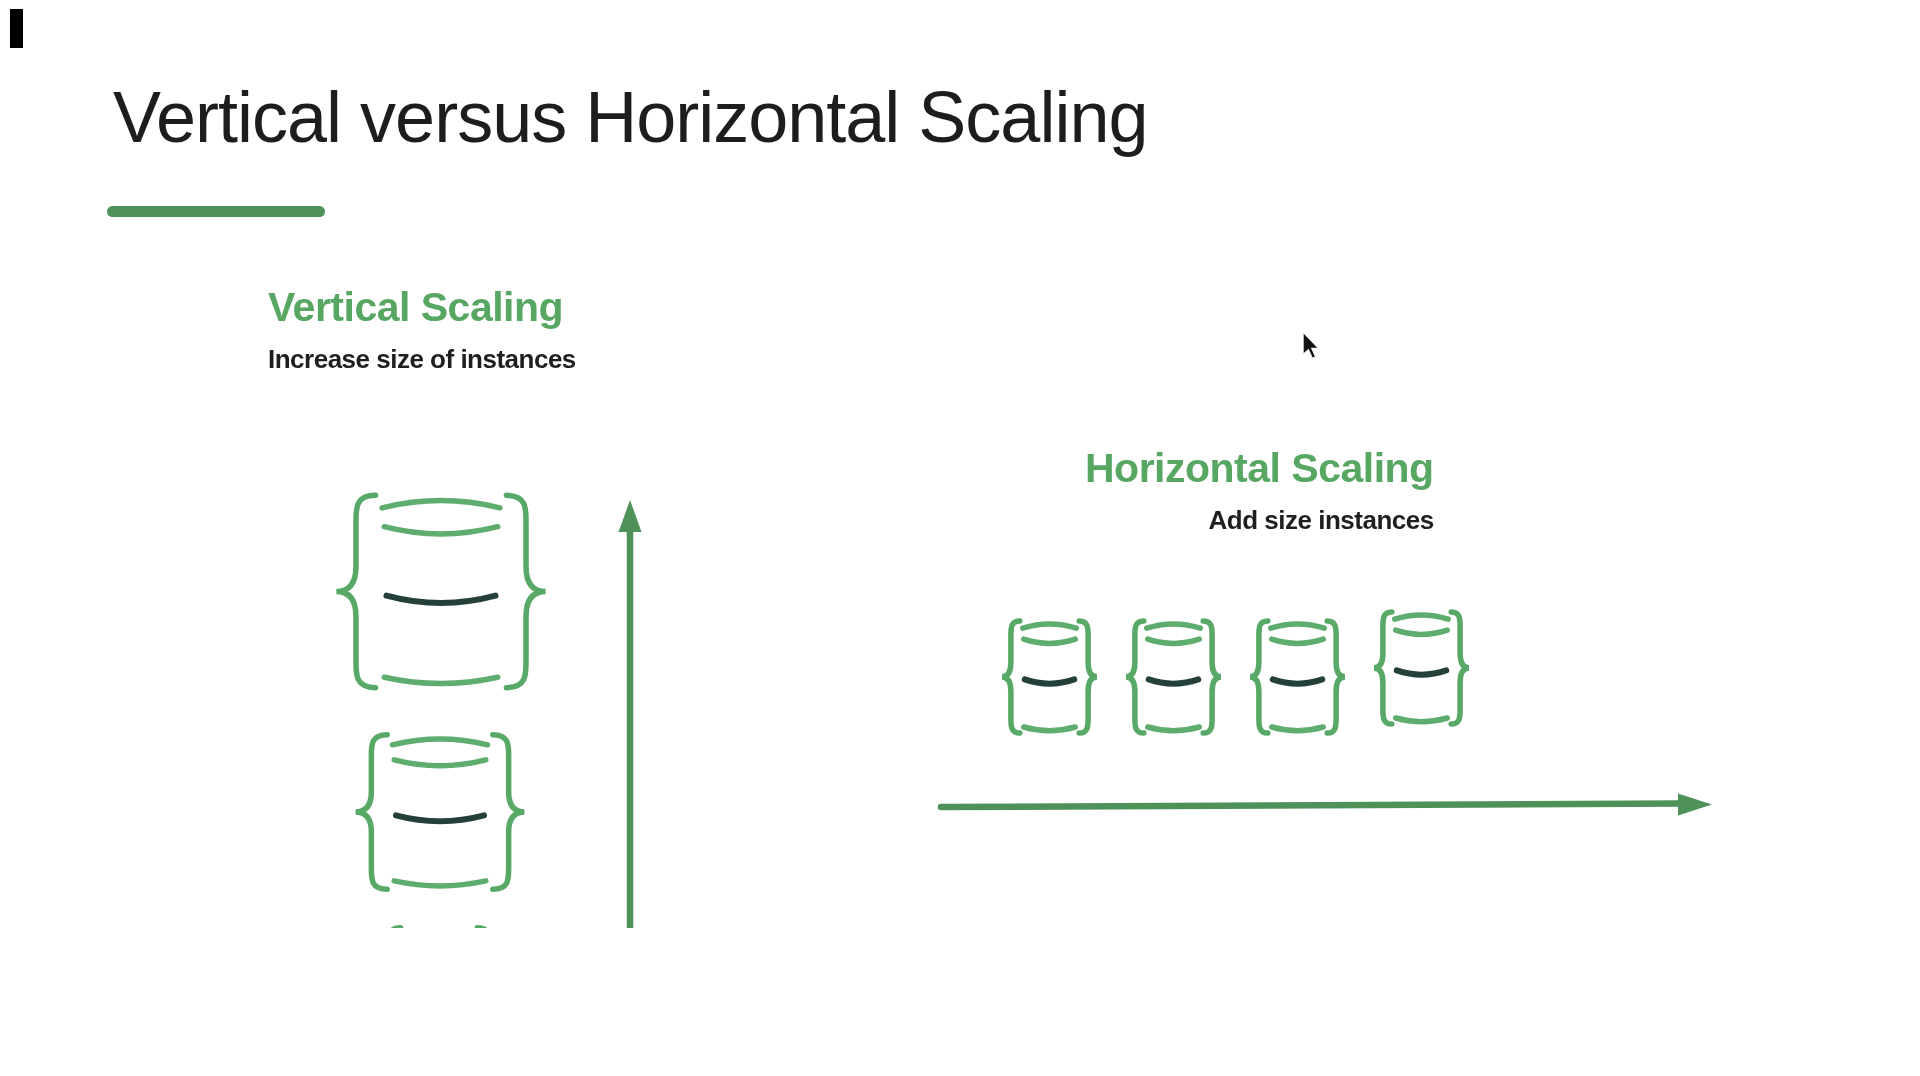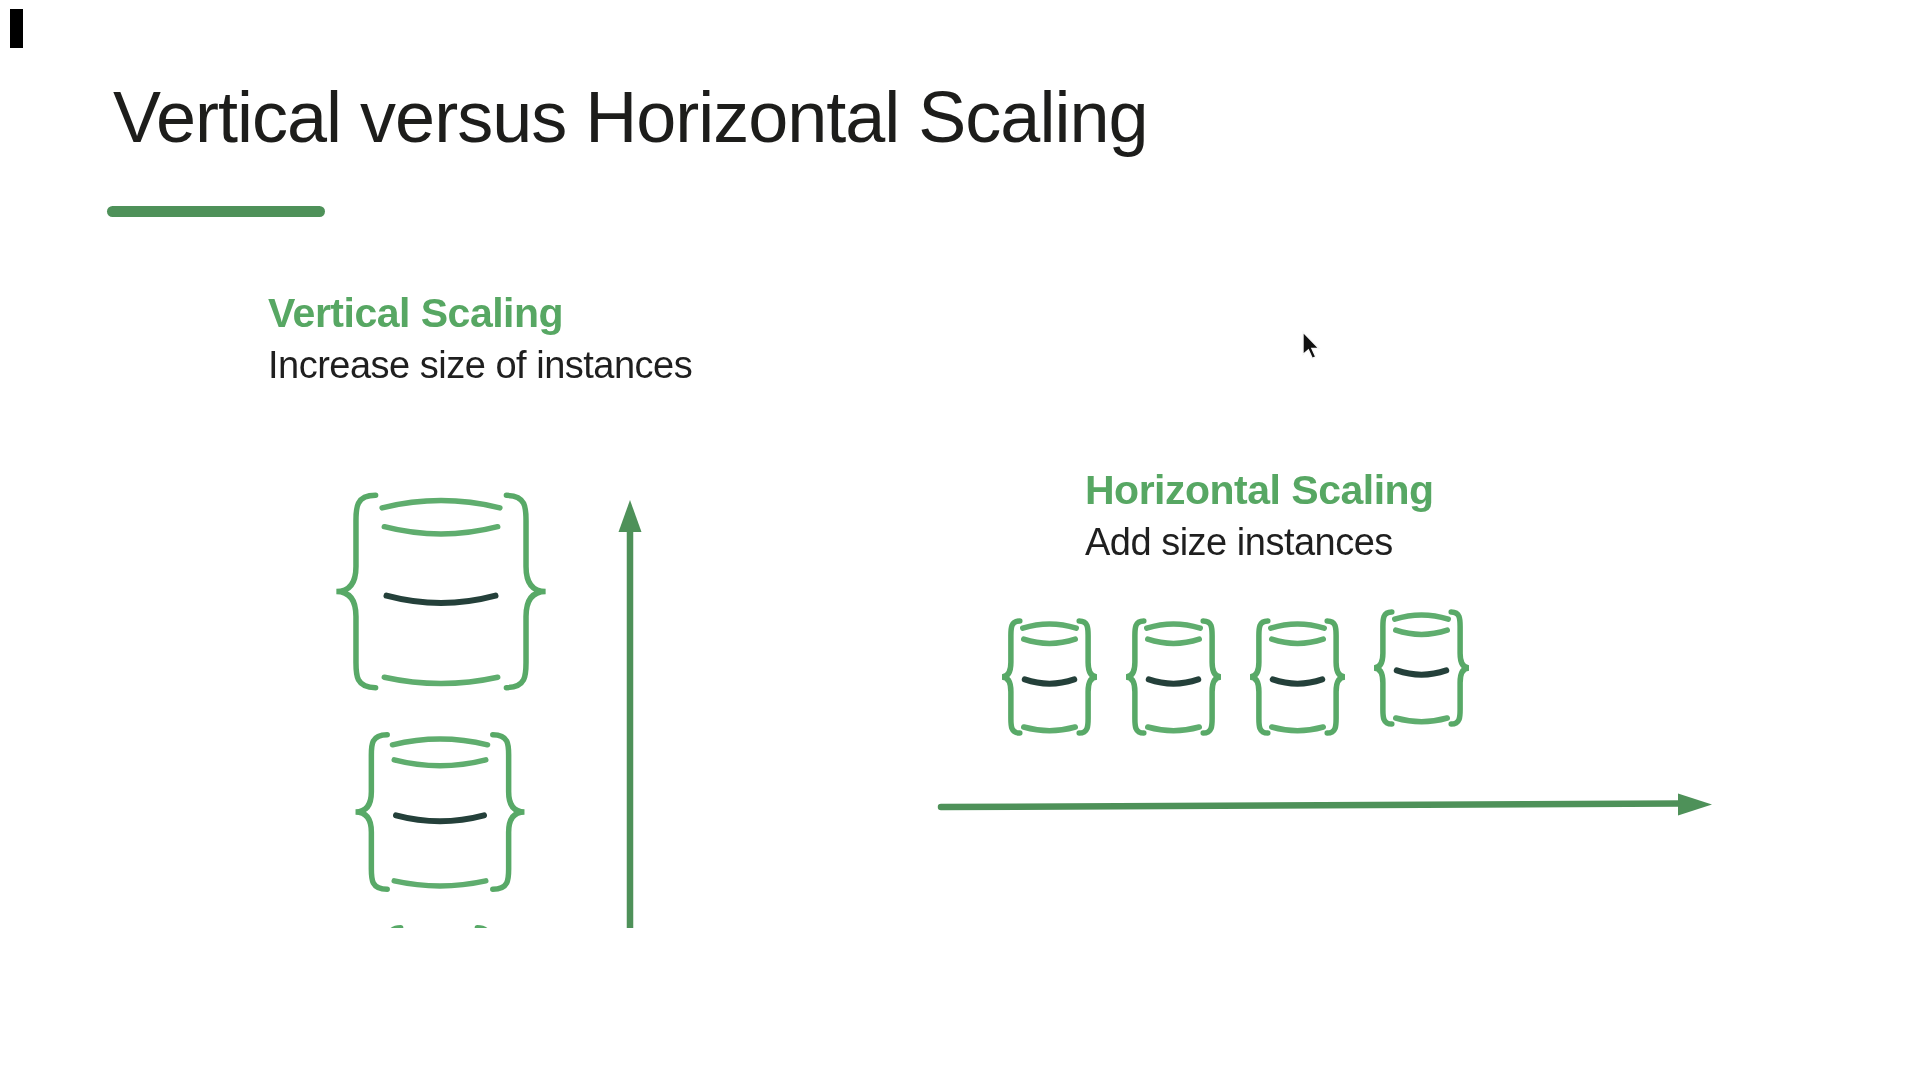--- a/index.html
+++ b/index.html
@@ -32,27 +32,27 @@
     background:var(--c-green-accent, #4e9159);
   }
 
   .text-block { position:absolute; }
   .green-heading {
     font-size:41px; font-weight:700; letter-spacing:-0.5px;
     color:var(--c-green-heading, #57a763);
     line-height:52px; white-space:nowrap;
   }
   .body-line {
-    font-size:38px; font-weight:400; letter-spacing:-0.5px;
+    font-size:26px; font-weight:700; letter-spacing:-0.5px;
     color:var(--c-body, #1f1f1f);
-    line-height:53px; white-space:nowrap;
+    line-height:53px; white-space:nowrap;text-align:right;
   }
 
-  .vertical-block { left:268px; top:287px; }
-  .horizontal-block { left:1085px; top:464px; }
+  .vertical-block { left:268px; top:281px; }
+  .horizontal-block { left:1085px; top:442px; }
 
   .db-icon { display:block; position:absolute; }
   .db-large  { left:332px; top:487px; width:218px; height:209px; }
   .db-medium { left:352px; top:728px; width:176px; height:168px; }
   .db-small  { left:375px; top:923px; width:128px; height:121px; }
 
   #horizontal-icons {
     position:absolute; left:1000px; top:607px;
     display:flex; gap:25px; align-items:flex-start;
   }

